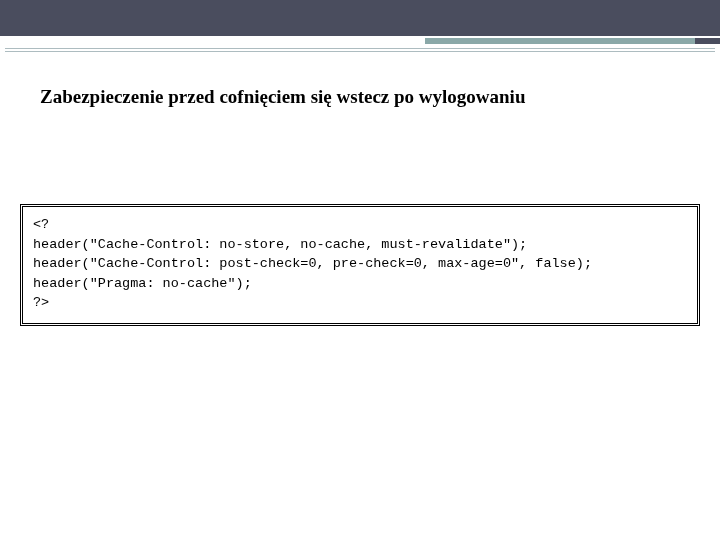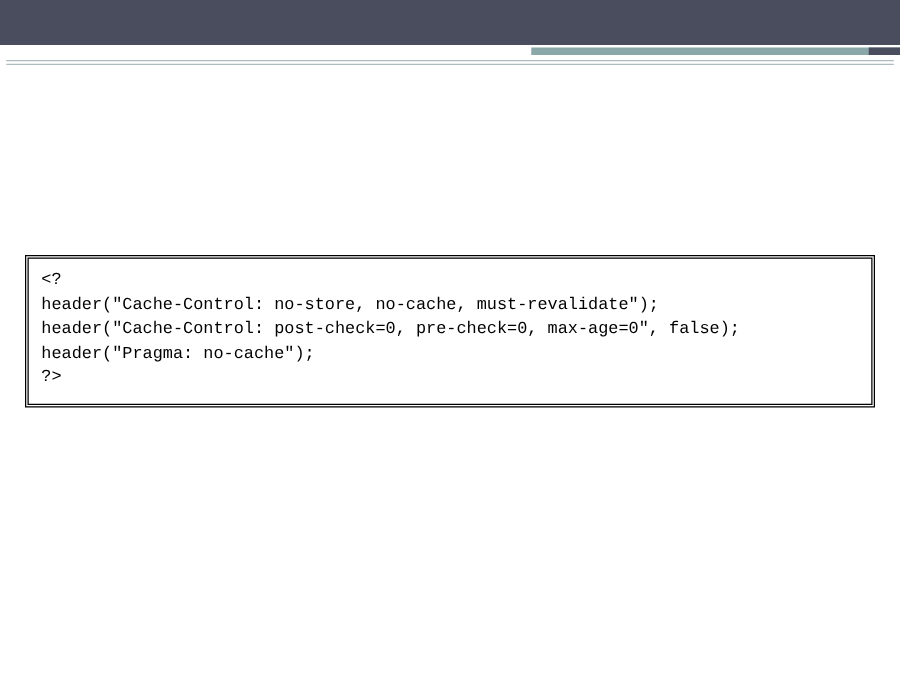--- a/index.html
+++ b/index.html
@@ -86,20 +86,21 @@
 </style>
 </head>
 <body>
 
 <div class="slide">
   <div class="topbar"></div>
   <div class="thinline"></div>
   <div class="accentbar"></div>
   <div class="underline"></div>
 
+  <div class="heading">Zabezpieczenie przed cofnięciem się wstecz po wylogowaniu</div>
 
   <div class="codebox">
     <pre>&lt;?
 header("Cache-Control: no-store, no-cache, must-revalidate");
 header("Cache-Control: post-check=0, pre-check=0, max-age=0", false);
 header("Pragma: no-cache");
 ?&gt;</pre>
   </div>
 </div>
 

